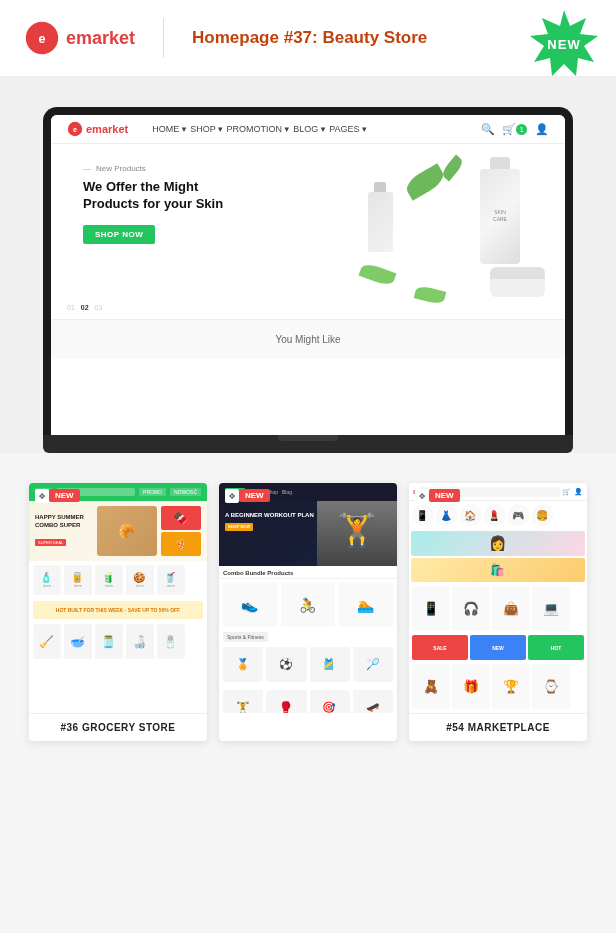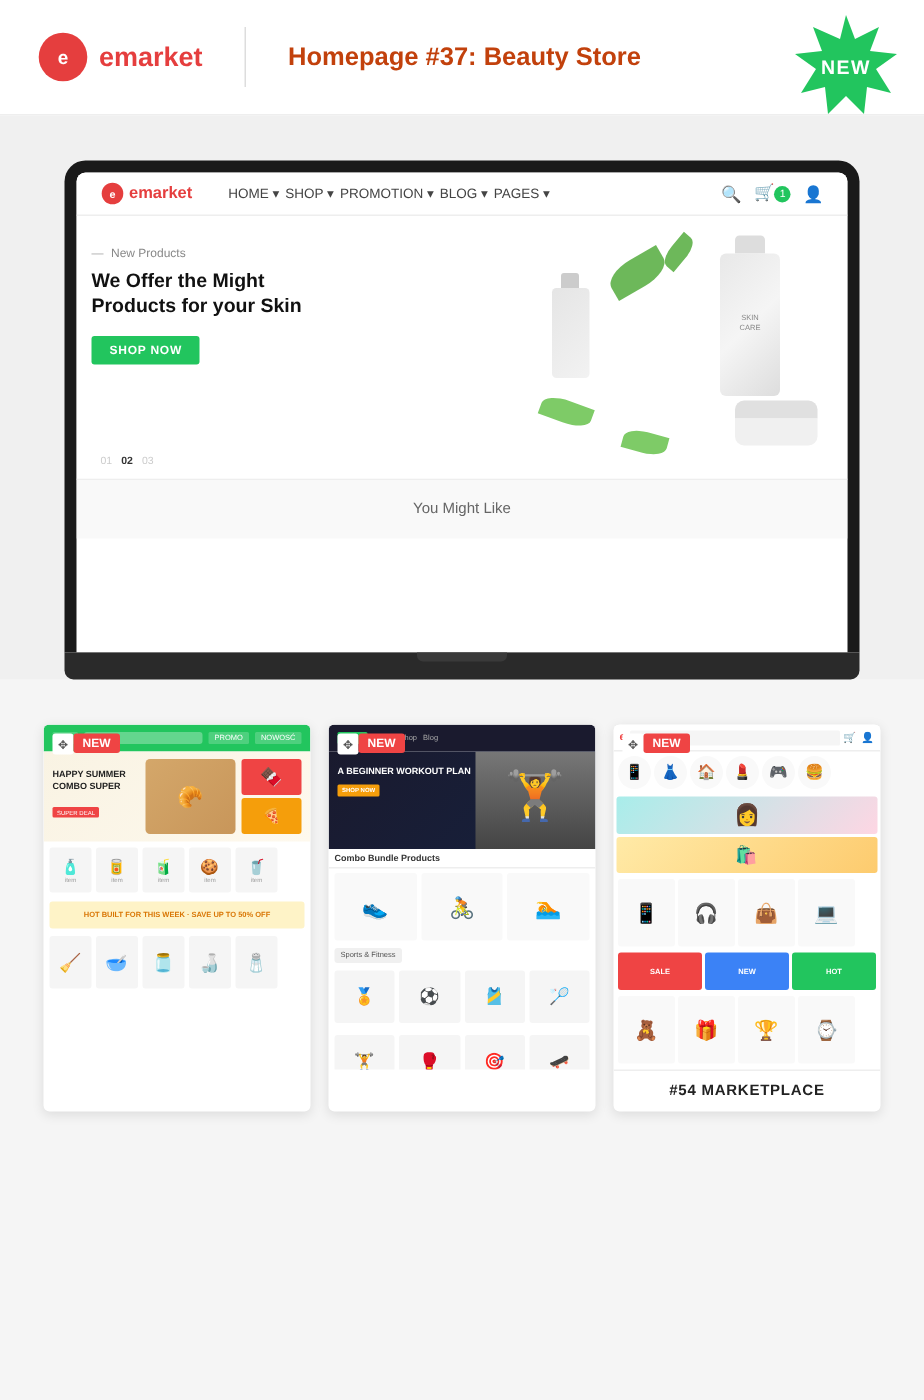--- a/index.html
+++ b/index.html
@@ -138,21 +138,21 @@
       align-items: center;
       justify-content: center;
       position: relative;
       top: -1px;
     }
 
     
     .hero-section {
       position: relative;
       background: #fff;
-      padding: 20px 10px;
+      padding: 20px 32px;
       display: flex;
       min-height: 175px;
       overflow: hidden;
     }
     .hero-text {
       flex: 1;
       z-index: 2;
     }
     .hero-new-label {
       font-size: 8px;
@@ -885,20 +885,21 @@
               <span>🫙</span>
             </div>
           <div class="g-more-prod">
               <span>🍶</span>
             </div>
           <div class="g-more-prod">
               <span>🧂</span>
             </div>
         </div>
       </div>
+      <div class="card-label">#36 GROCERY STORE</div>
     </div>
 
     <div class="store-card">
       <div class="card-expand-icon">✥</div>
       <div class="card-new-badge">NEW</div>
       <div class="card-image">
 
         <div class="sport-nav">
           <div style="width:20px;height:8px;background:#22c55e;border-radius:1px;"></div>
           <div class="s-nav-item">Home</div>

